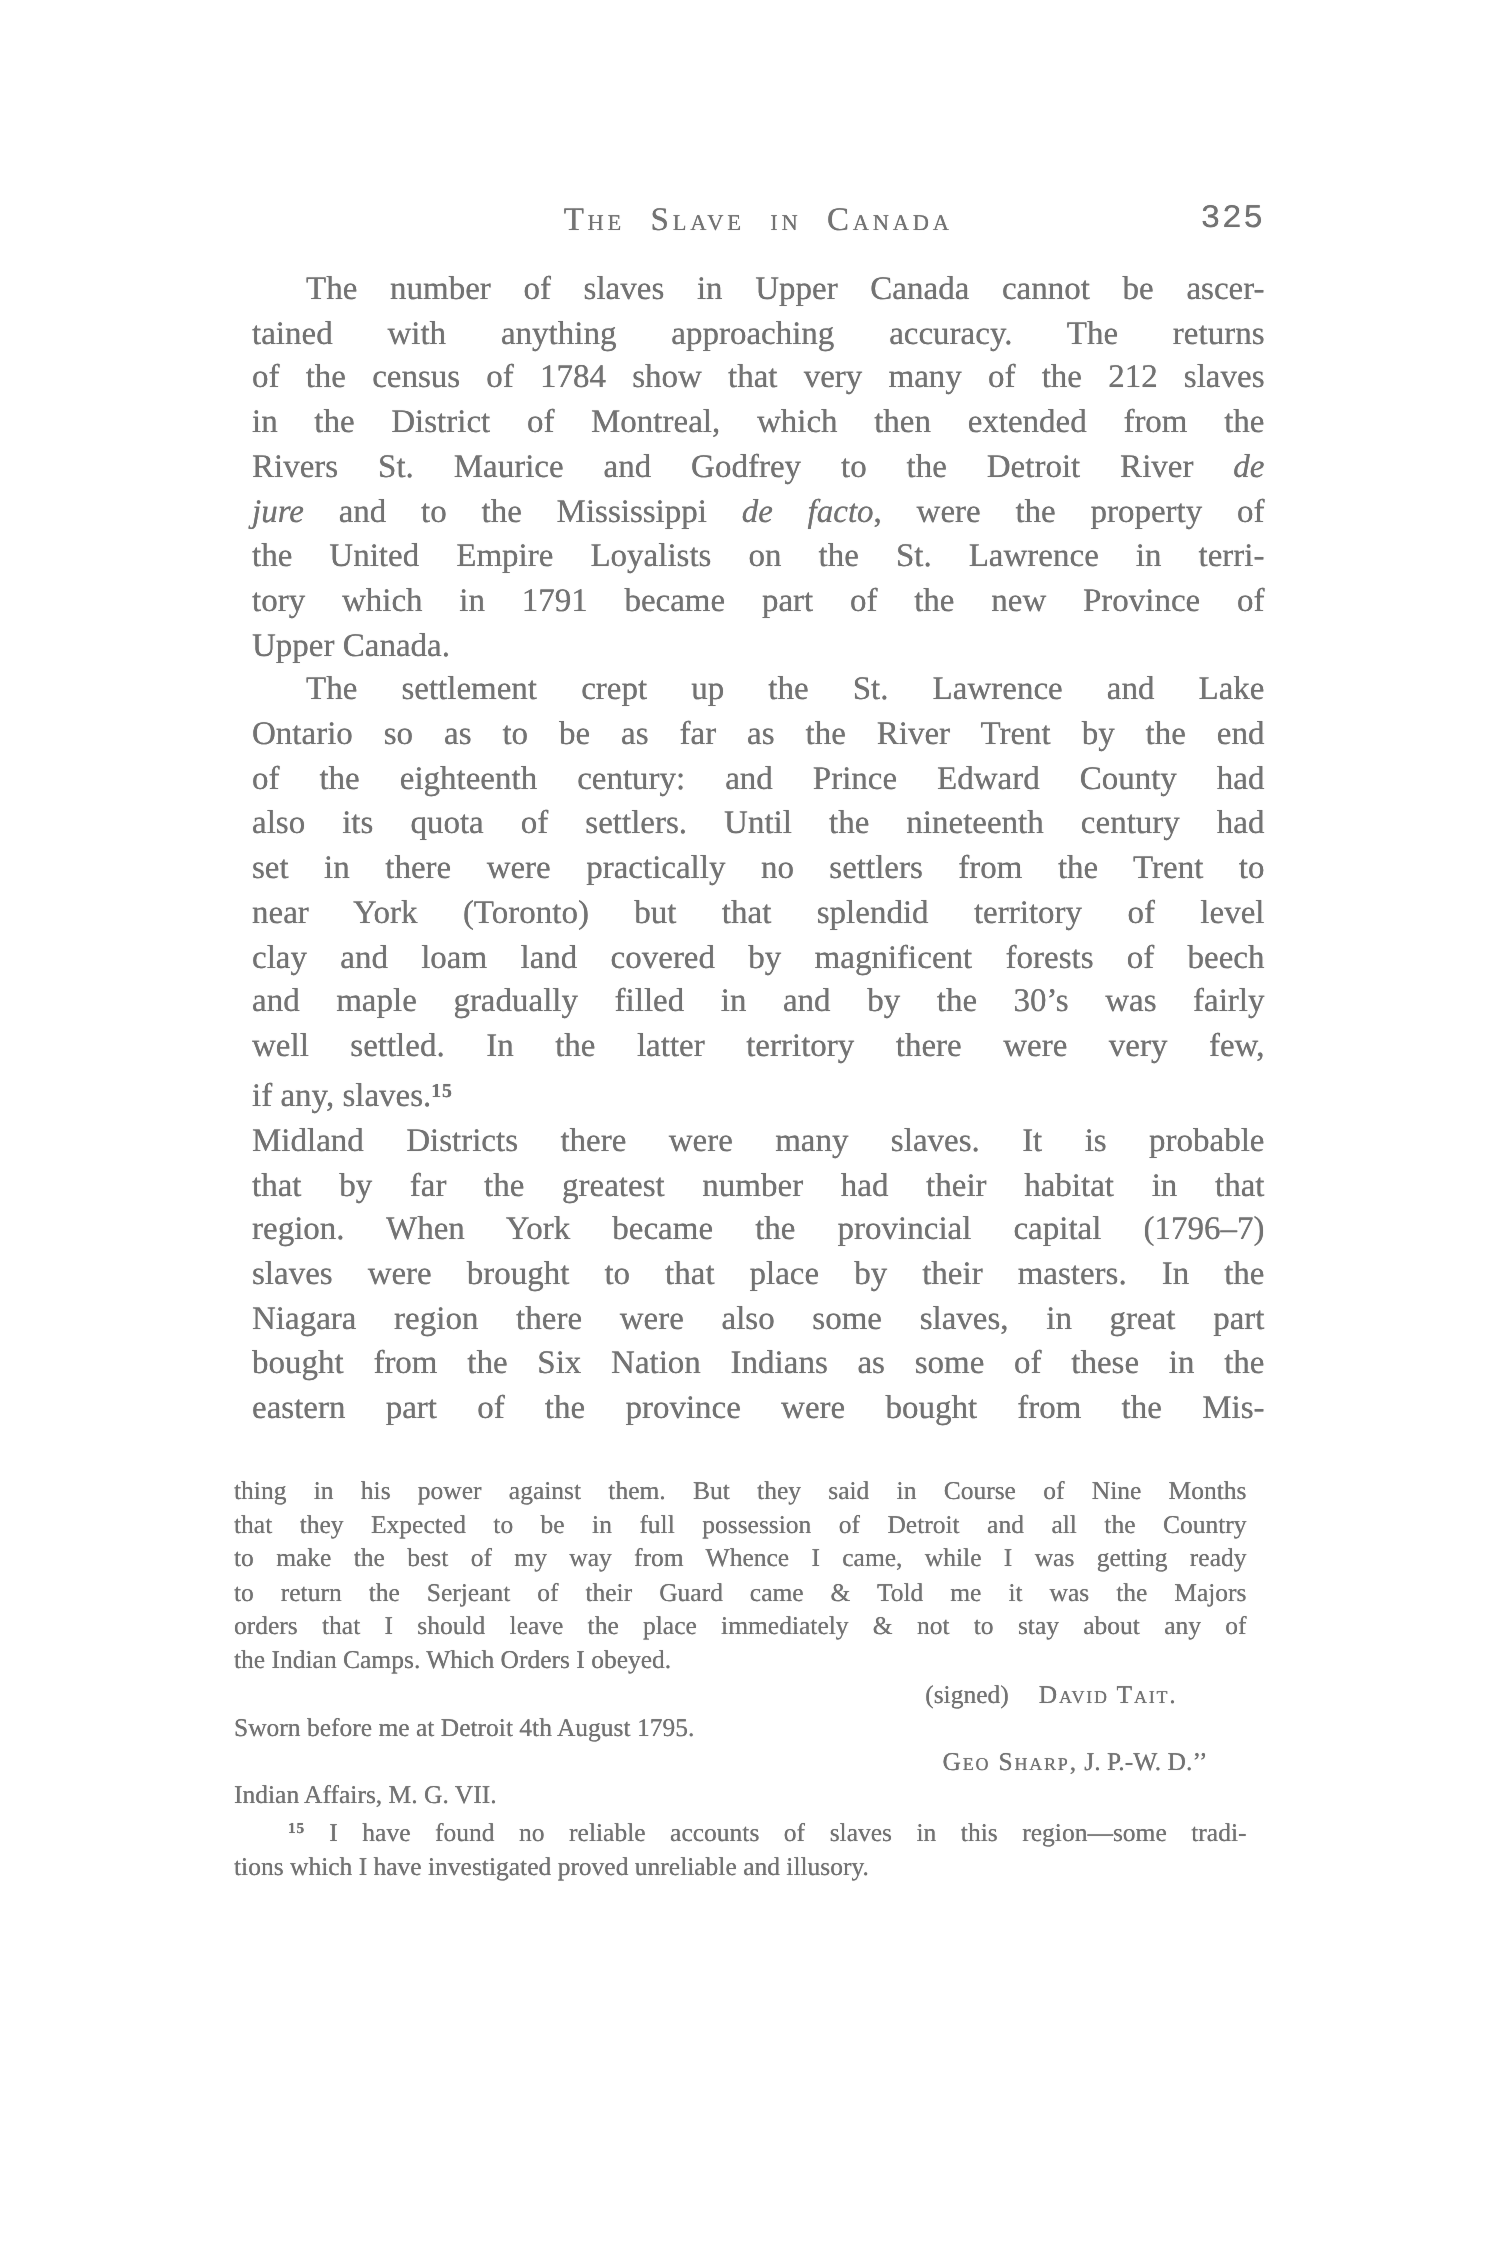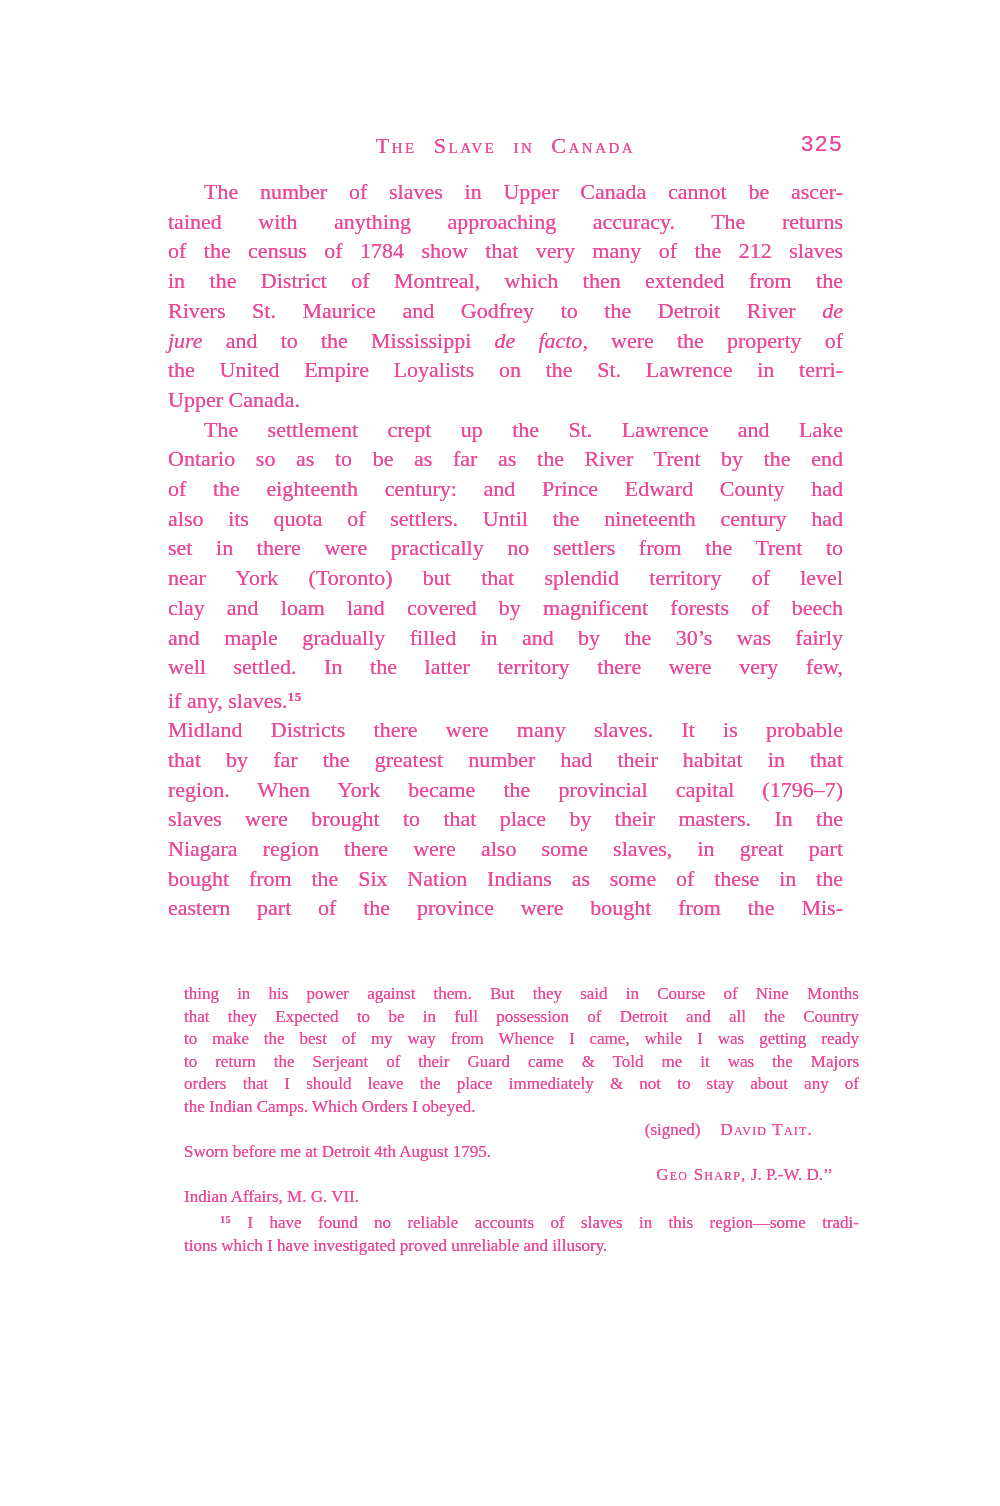--- a/index.html
+++ b/index.html
@@ -6,21 +6,21 @@
     margin: 0;
     padding: 0;
     background: #e8e8e8;
   }
   .page {
     position: relative;
     width: 1000px;
     height: 1506px;
     margin: 0 auto;
     background: #ffffff;
-    color: #ec4899;
+    color: #737373;
     font-family: "Liberation Serif", "DejaVu Serif", serif;
     text-shadow: 0 0 0.45px currentColor; 
     overflow: hidden;
   }
   
   .running-head {
     position: absolute;
     top: 133px;
     left: 168px;
     width: 675px;
@@ -49,21 +49,21 @@
     left: 168px;
     width: 675px;
     font-size: 22px;
     line-height: 29.7px;
   }
   .body-line { min-height: 29.7px; }
   
   .footnotes {
     position: absolute;
     top: 983px;
-    left: 184px;
+    left: 156px;
     width: 675px;
     font-size: 17px;
     line-height: 22.6px;
   }
   .fn-line { min-height: 22.6px; }
   
   .al-j { text-align: justify; text-align-last: justify; }
   .al-l { text-align: center;    text-align-last: left; }
   .al-r { text-align: right;   text-align-last: right; }
   .indent { padding-left: 36px; }
@@ -85,20 +85,21 @@
 
   <main class="body-text">
       <div class="paragraph">
         <div class="body-line al-j indent"><span class="seg">The number of slaves in Upper Canada cannot be ascer-</span></div>
         <div class="body-line al-j"><span class="seg">tained with anything approaching accuracy.  The returns</span></div>
         <div class="body-line al-j"><span class="seg">of the census of 1784 show that very many of the 212 slaves</span></div>
         <div class="body-line al-j"><span class="seg">in the District of Montreal, which then extended from the</span></div>
         <div class="body-line al-j"><span class="seg">Rivers St. Maurice and Godfrey to the Detroit River </span><span class="seg-it">de</span></div>
         <div class="body-line al-j"><span class="seg-it">jure</span><span class="seg"> and to the Mississippi </span><span class="seg-it">de facto</span><span class="seg">, were the property of</span></div>
         <div class="body-line al-j"><span class="seg">the United Empire Loyalists on the St. Lawrence in terri-</span></div>
+        <div class="body-line al-j"><span class="seg">tory which in 1791 became part of the new Province of</span></div>
         <div class="body-line al-l"><span class="seg">Upper Canada.</span></div>
       </div>
       <div class="paragraph">
         <div class="body-line al-j indent"><span class="seg">The settlement crept up the St. Lawrence and Lake</span></div>
         <div class="body-line al-j"><span class="seg">Ontario so as to be as far as the River Trent by the end</span></div>
         <div class="body-line al-j"><span class="seg">of the eighteenth century: and Prince Edward County had</span></div>
         <div class="body-line al-j"><span class="seg">also its quota of settlers.  Until the nineteenth century had</span></div>
         <div class="body-line al-j"><span class="seg">set in there were practically no settlers from the Trent to</span></div>
         <div class="body-line al-j"><span class="seg">near York (Toronto) but that splendid territory of level</span></div>
         <div class="body-line al-j"><span class="seg">clay and loam land covered by magnificent forests of beech</span></div>

